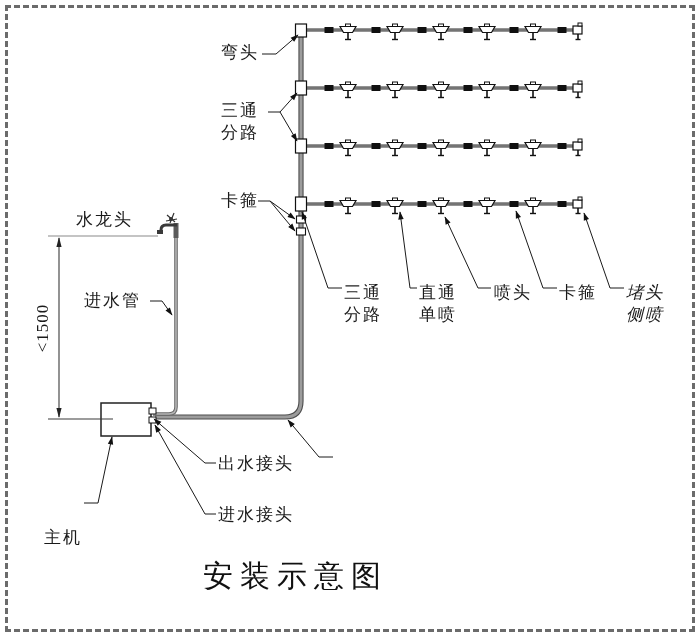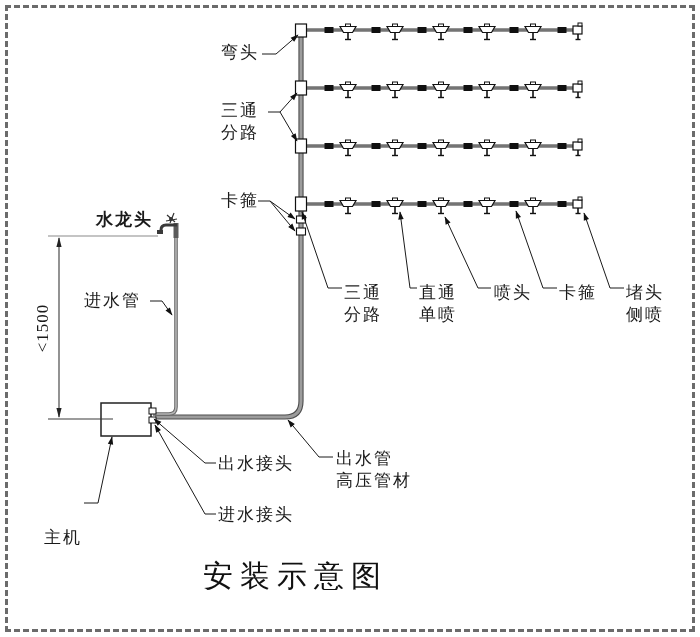--- a/index.html
+++ b/index.html
@@ -283,31 +283,29 @@
         <polyline points="491,288 478,288 445,217" fill="none" stroke="#1a1a1a" stroke-width="1" marker-end="url(#arr)"></polyline>
         <polyline points="557,288 543,288 516,211" fill="none" stroke="#1a1a1a" stroke-width="1" marker-end="url(#arr)"></polyline>
         <polyline points="624,288 610,288 584,213" fill="none" stroke="#1a1a1a" stroke-width="1" marker-end="url(#arr)"></polyline>
       </g>
   </svg>
 
   <div class="lbl" style="left:221px;top:42px;">弯头</div>
   <div class="lbl" style="left:221px;top:100px;">三通
 分路</div>
   <div class="lbl" style="left:221px;top:190px;">卡箍</div>
-  <div class="lbl" style="left:96px;top:209px;font-weight:bold;">水龙头</div>
+  <div class="lbl" style="left:76px;top:209px;">水龙头</div>
   <div class="lbl" style="left:84px;top:290px;">进水管</div>
   <div class="lbl-dim">&lt;1500</div>
   <div class="lbl" style="left:44px;top:492px;margin-top:35px;">主机</div>
   <div class="lbl" style="left:218px;top:453px;">出水接头</div>
   <div class="lbl" style="left:218px;top:504px;text-align:right;">进水接头</div>
-  <div class="lbl" style="left:336px;top:448px;">出水管
-高压管材</div>
   <div class="lbl" style="left:344px;top:282px;">三通
 分路</div>
   <div class="lbl" style="left:419px;top:282px;">直通
 单喷</div>
   <div class="lbl" style="left:494px;top:282px;">喷头</div>
   <div class="lbl" style="left:559px;top:282px;">卡箍</div>
-  <div class="lbl" style="left:626px;top:282px;">堵头
+  <div class="lbl" style="left:626px;top:282px;font-style:italic;">堵头
 侧喷</div>
 
   <div class="title">安装示意图</div>
 </div>
 
 </body></html>

